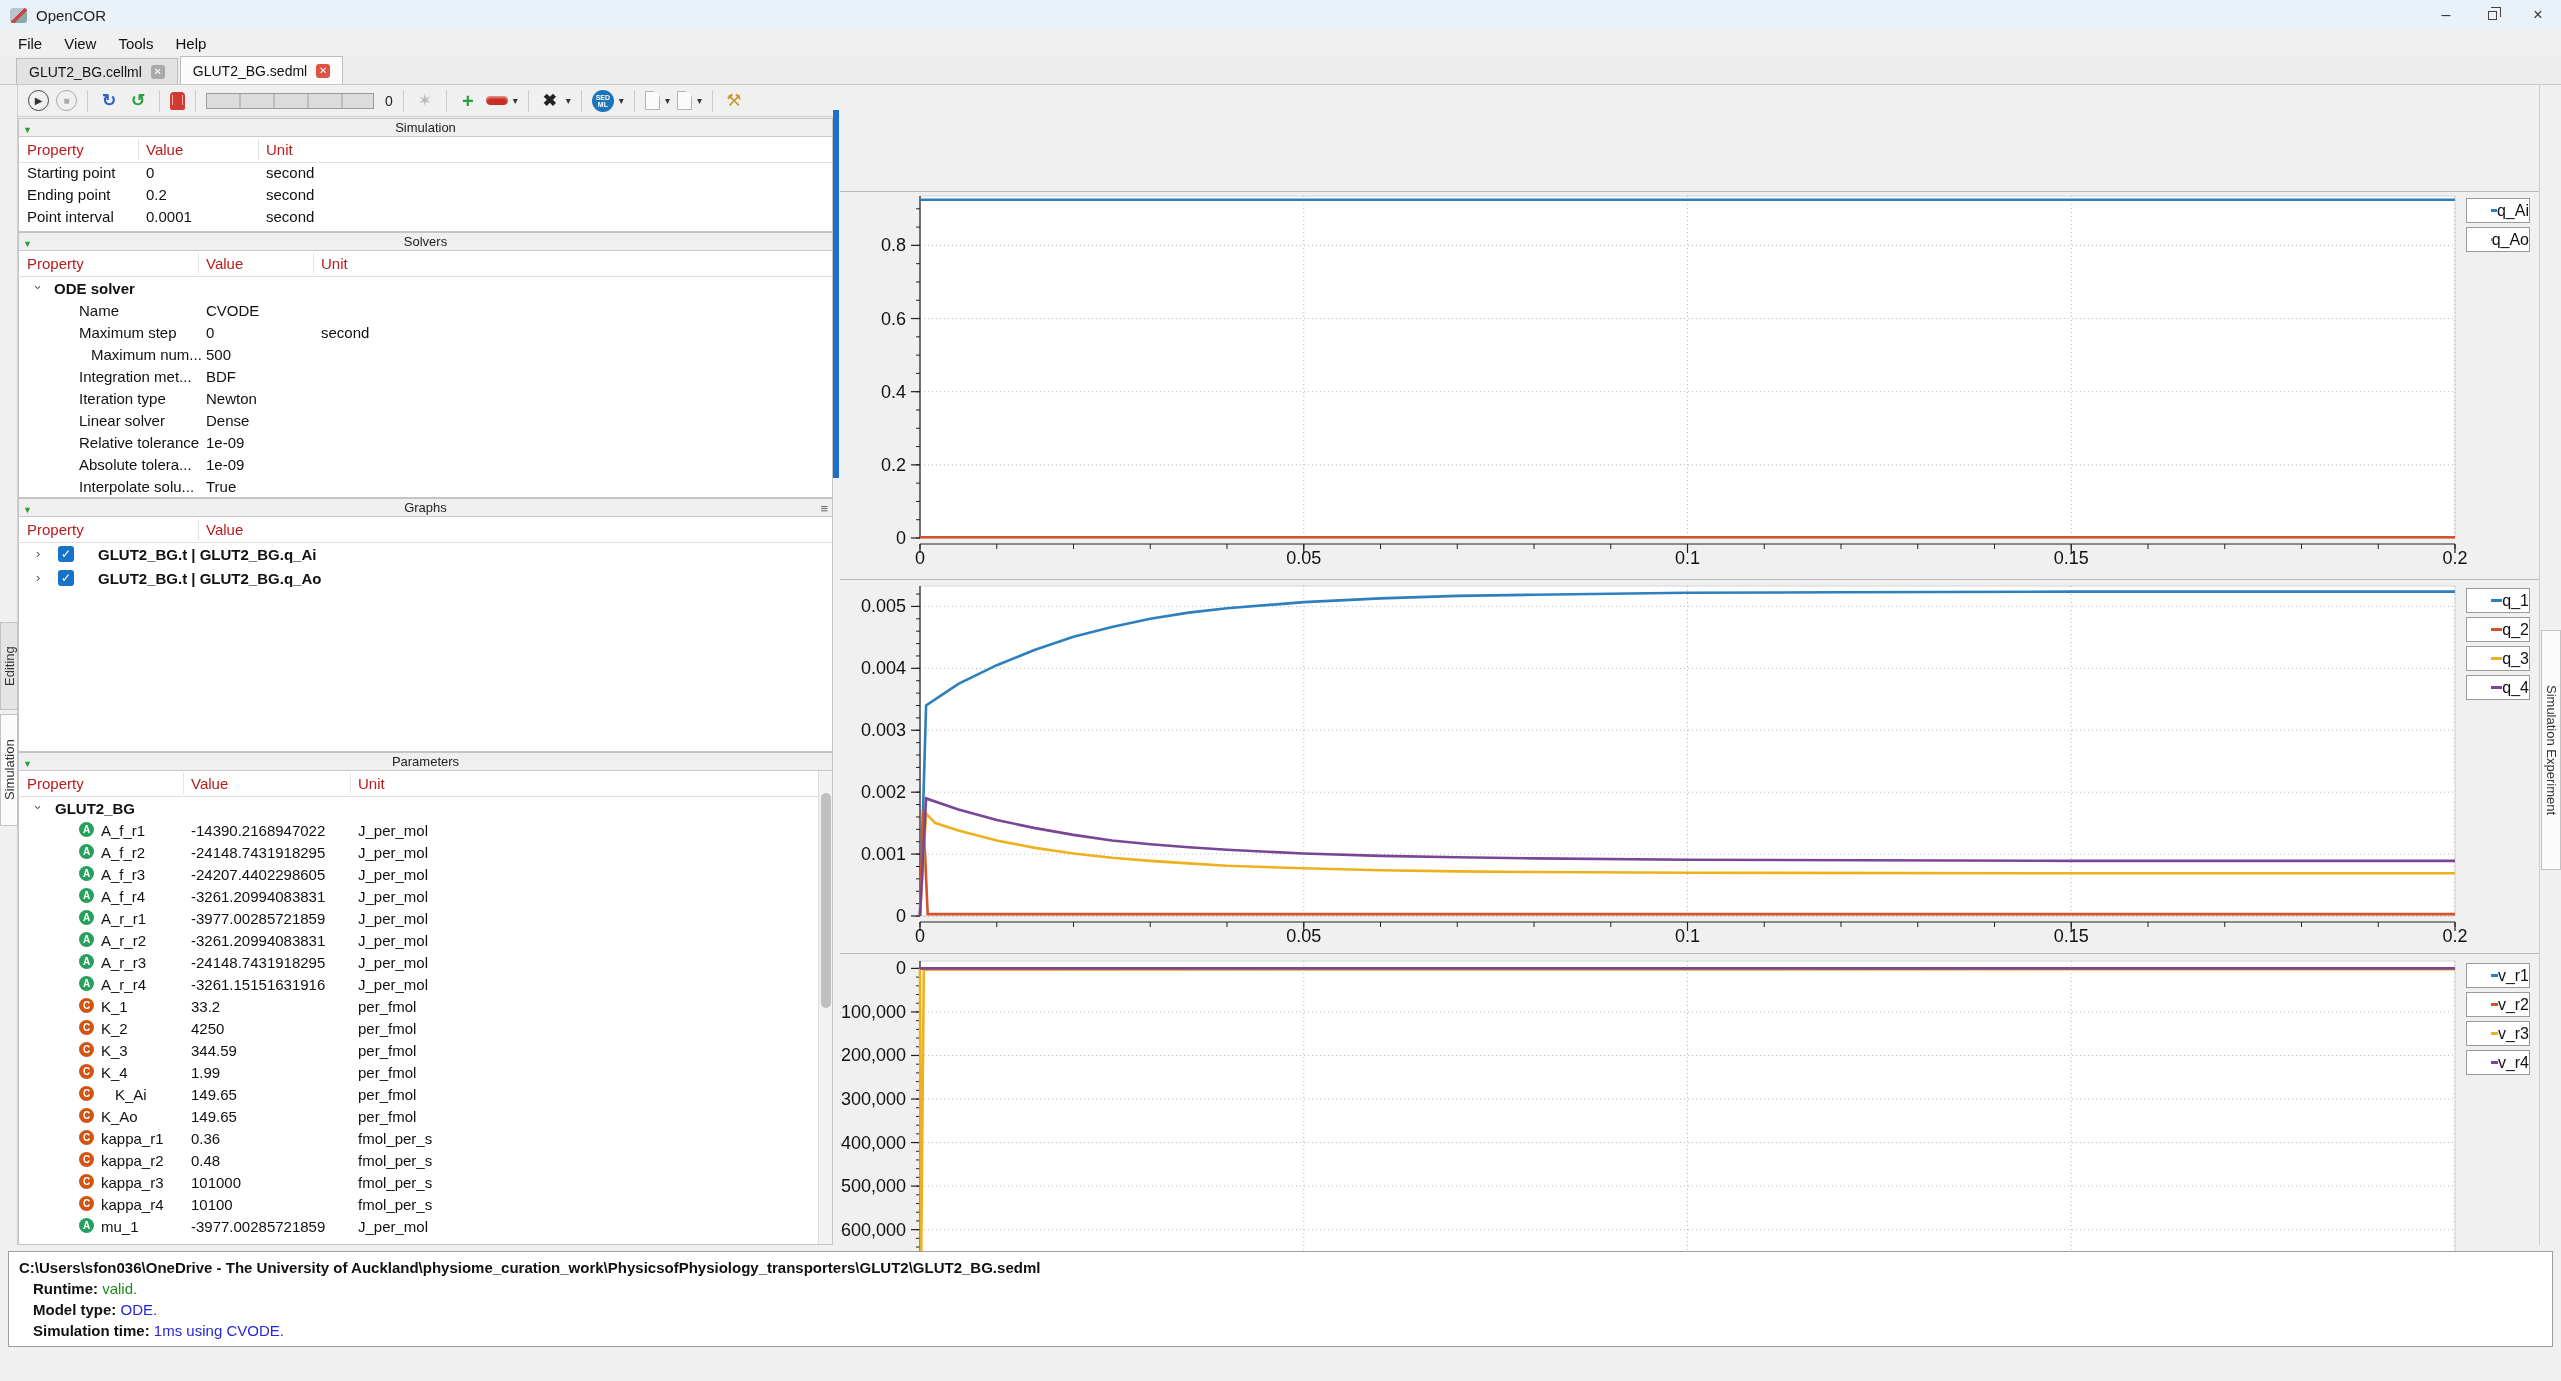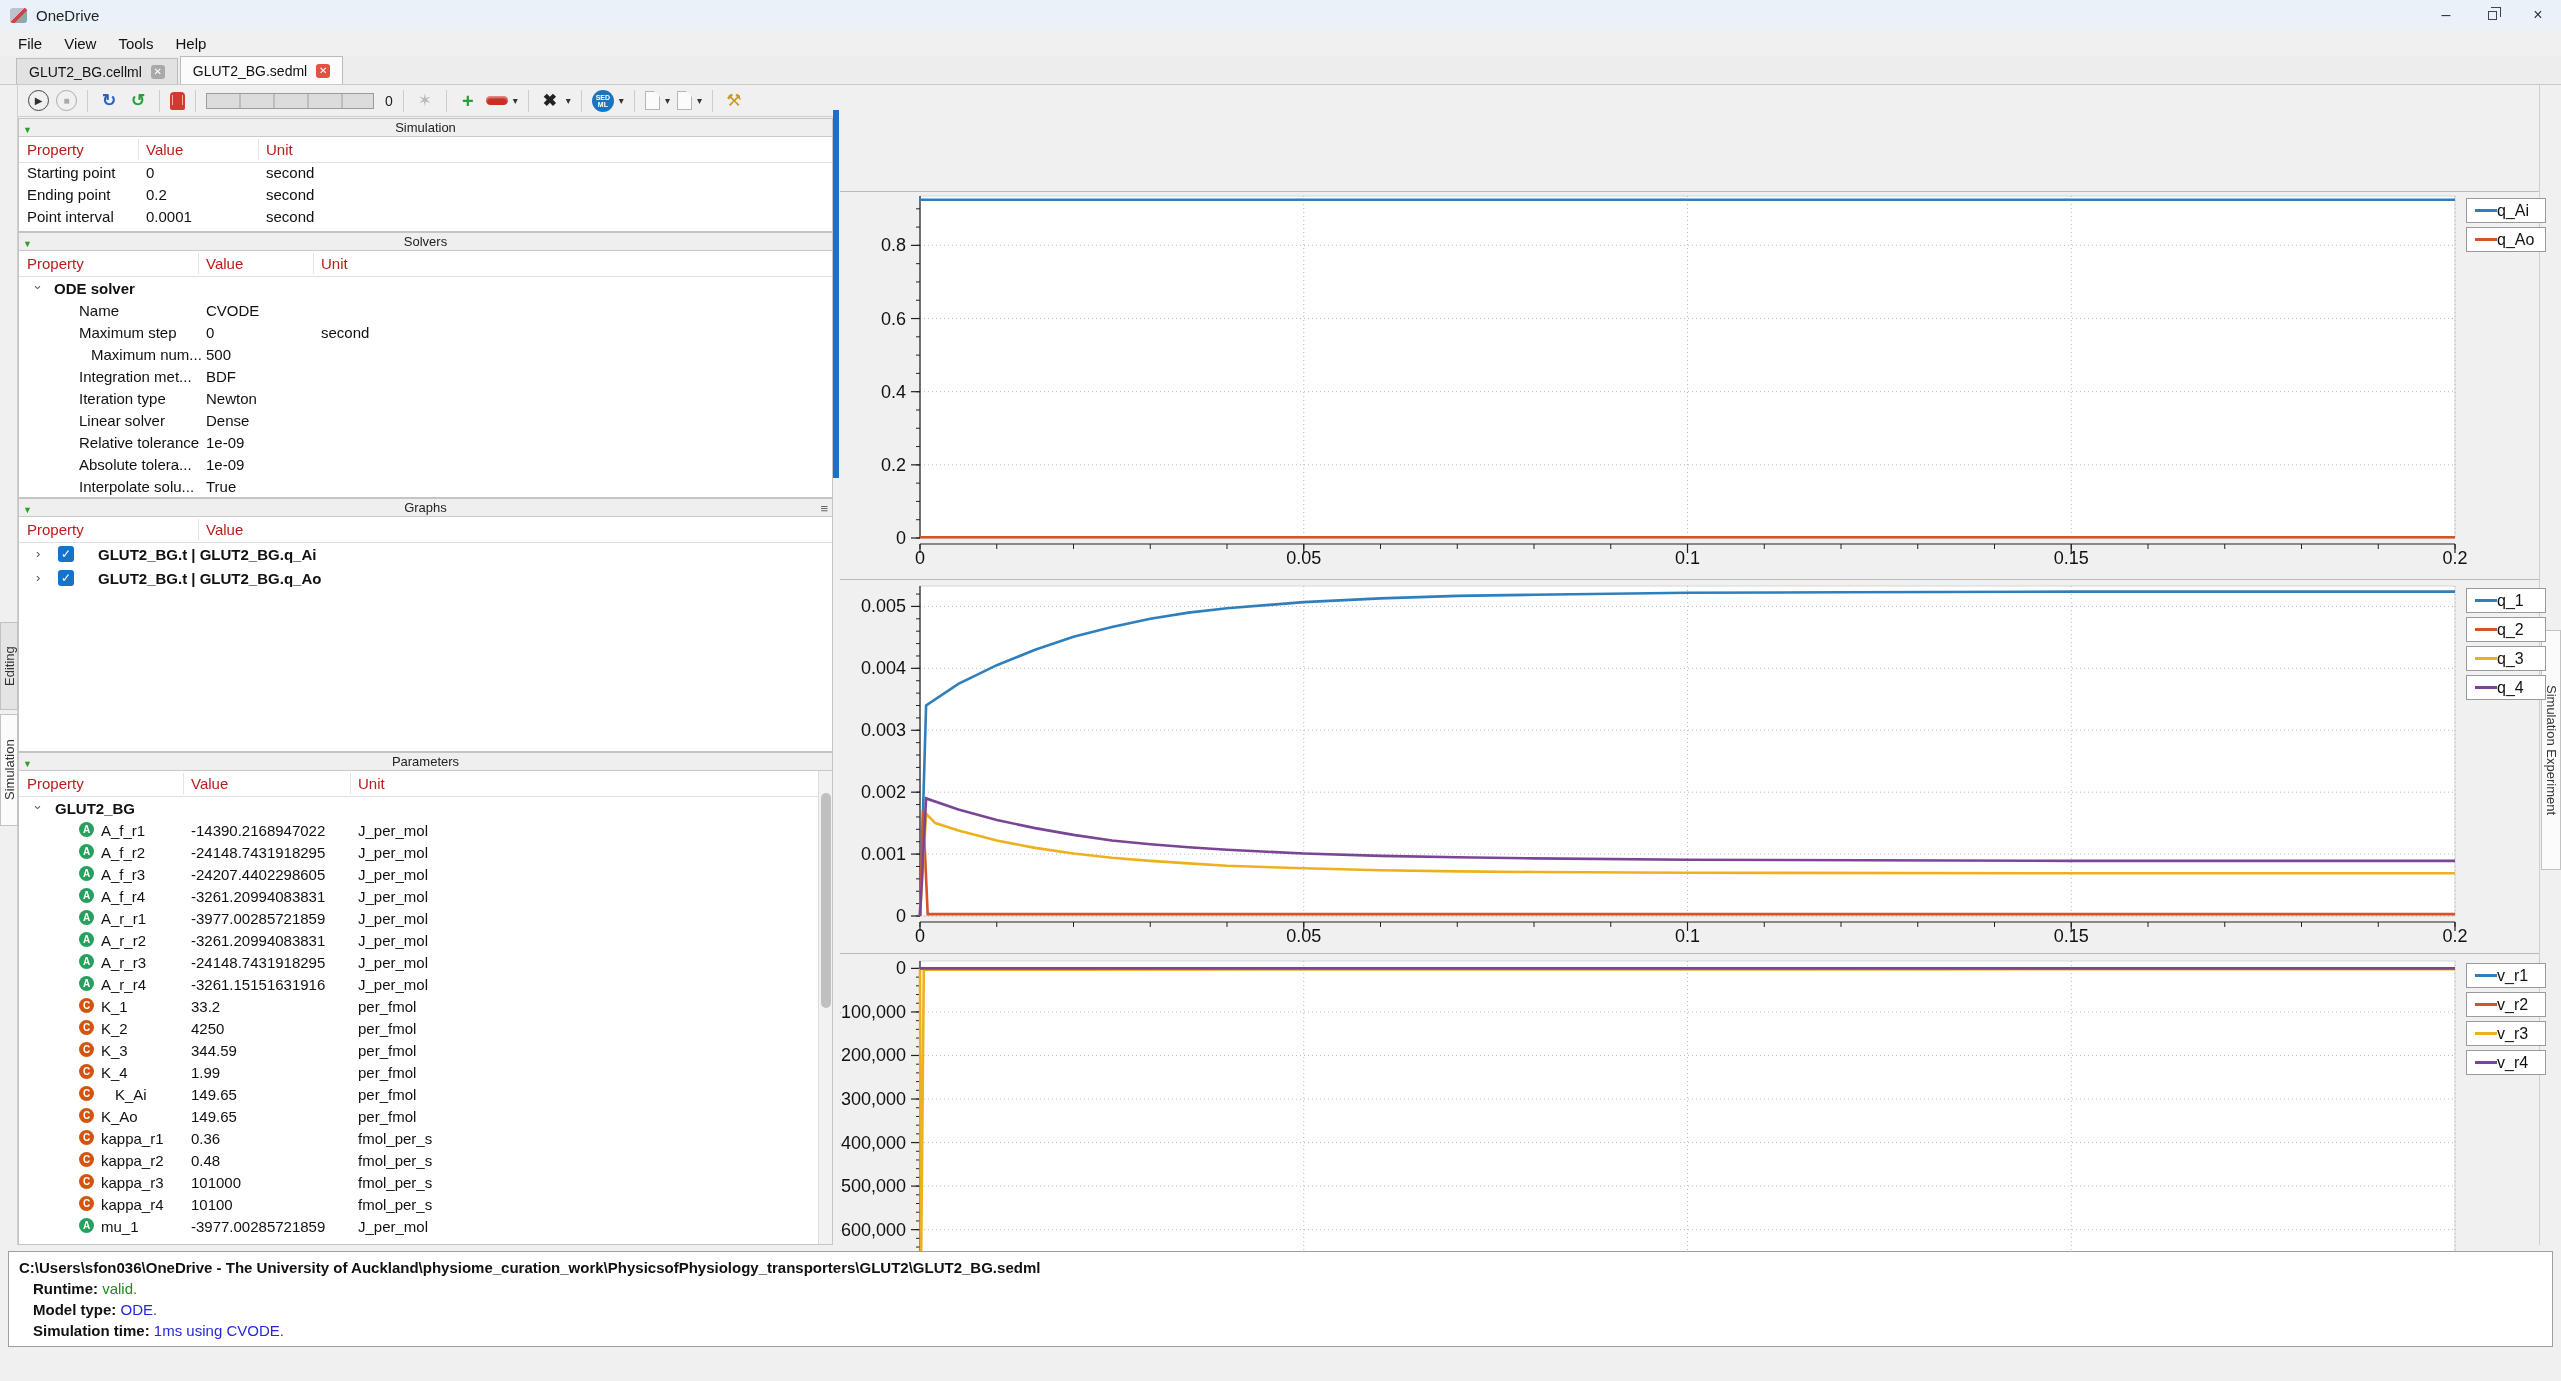--- a/index.html
+++ b/index.html
@@ -88,39 +88,39 @@
   .picon { position:absolute; width:15px; height:15px; top:3px; border-radius:50%;
     color:#fff; font-size:10px; font-weight:bold; text-align:center; line-height:15px; }
   .picon.A { background:#27a05d; }
   .picon.C { background:#d35410; }
   .scroll-track { position:absolute; width:14px; background:#f2f2f2; border-left:1px solid #dcdcdc; }
   .scroll-thumb { position:absolute; left:2px; width:10px; background:#c0c0c0; border-radius:5px; }
 
   
   #charts { position:absolute; left:840px; top:85px; width:1699px; height:1160px; background:#f0f0f0; }
   .chart-row { position:absolute; left:0; width:1699px; border-top:1px solid #b9b9b9; background:#f0f0f0; }
-  .legend-item { position:absolute; width:80px; height:25px; background:#fff; border:1px solid #9a9a9a;
-    display:flex; align-items:center; padding-left:8px; font-size:16px; }
+  .legend-item { position:absolute; width:64px; height:25px; background:#fff; border:1px solid #9a9a9a;
+    display:flex; align-items:center; padding-left:24px; font-size:16px; }
   .legend-line { width:22px; height:3px; }
   #splitter-blue { position:absolute; left:833px; top:110px; width:6px; height:368px; background:#1e6fc8; }
 
   
   #statusbox { position:absolute; left:8px; top:1251px; width:2545px; height:96px; background:#fff;
     border:1px solid #9e9e9e; padding:5px 10px; font-size:15px; line-height:21px; }
   .st-label { font-weight:bold; }
   .st-indent { padding-left:14px; }
   .green { color:#1c8c1c; }
   .blue { color:#2626d8; }
 </style>
 </head>
 <body>
 
 <div id="titlebar">
   <div id="app-logo"></div>
-  <span id="app-title">OneDrive</span>
+  <span id="app-title">OpenCOR</span>
   <div id="win-controls">
     <span class="win-btn">–</span>
     <span class="win-btn">
         <span class="restore-glyph"></span>
       </span>
     <span class="win-btn">×</span>
   </div>
 </div>
 
 <div id="menubar">

